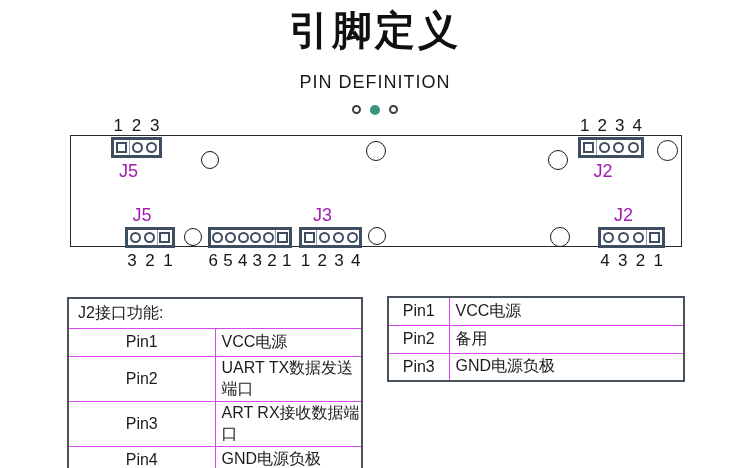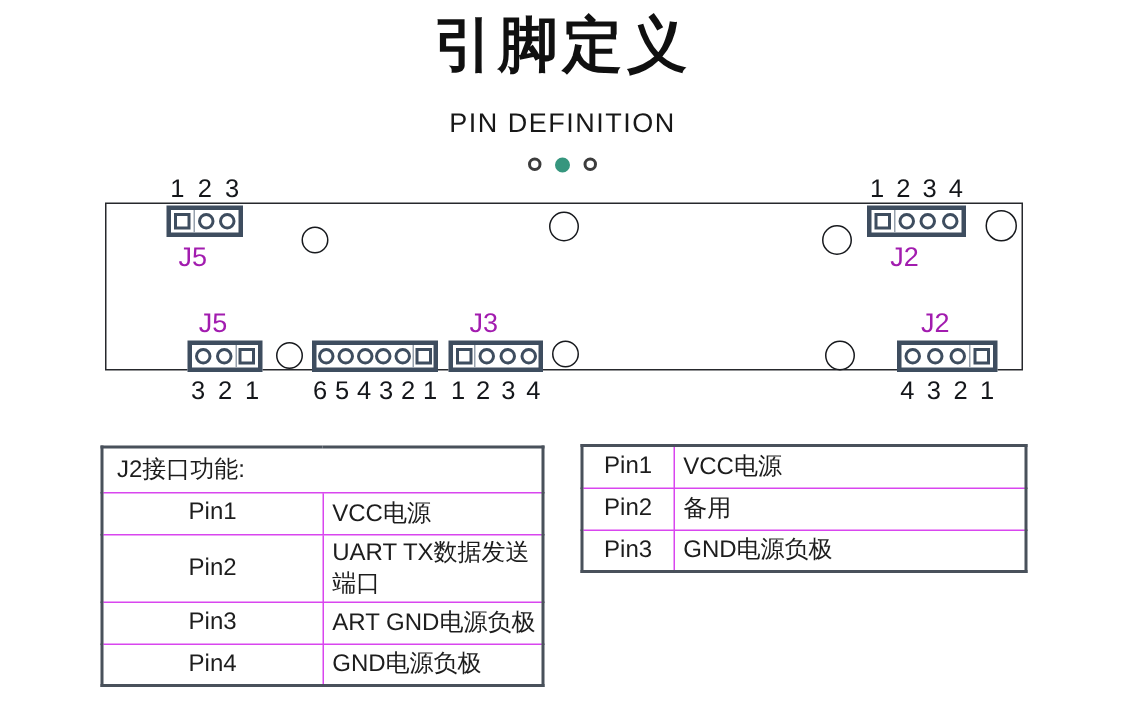--- a/index.html
+++ b/index.html
@@ -211,21 +211,21 @@
           <tr>
             <td class="cell-pin" style="width: 63px;">Pin1</td>
             <td class="cell-desc">VCC电源</td>
           </tr>
           <tr>
             <td class="cell-pin" style="width: 63px;">Pin2</td>
             <td class="cell-desc">UART TX数据发送端口</td>
           </tr>
           <tr>
             <td class="cell-pin" style="width: 63px;">Pin3</td>
-            <td class="cell-desc">ART GND电源负极</td>
+            <td class="cell-desc">ART RX接收数据端口</td>
           </tr>
           <tr>
             <td class="cell-pin" style="width: 63px;">Pin4</td>
             <td class="cell-desc">GND电源负极</td>
           </tr>
         </tbody>
       </table>
       <table class="func-table" style="left: 387px; top: 296px; width: 298px;">
         <tbody>
           <tr>

